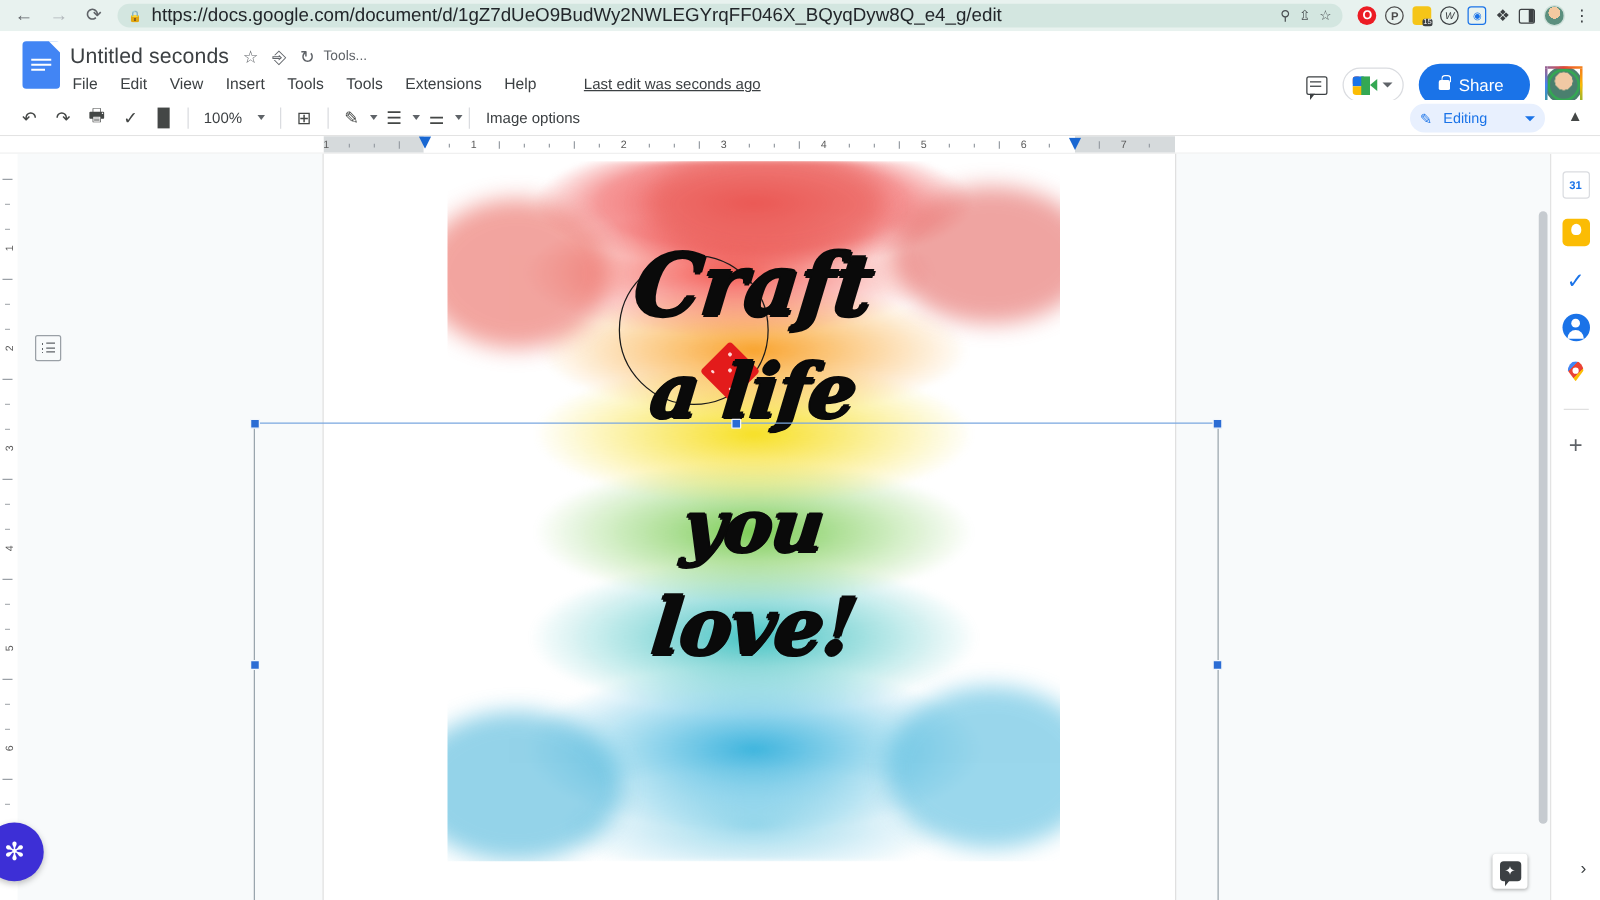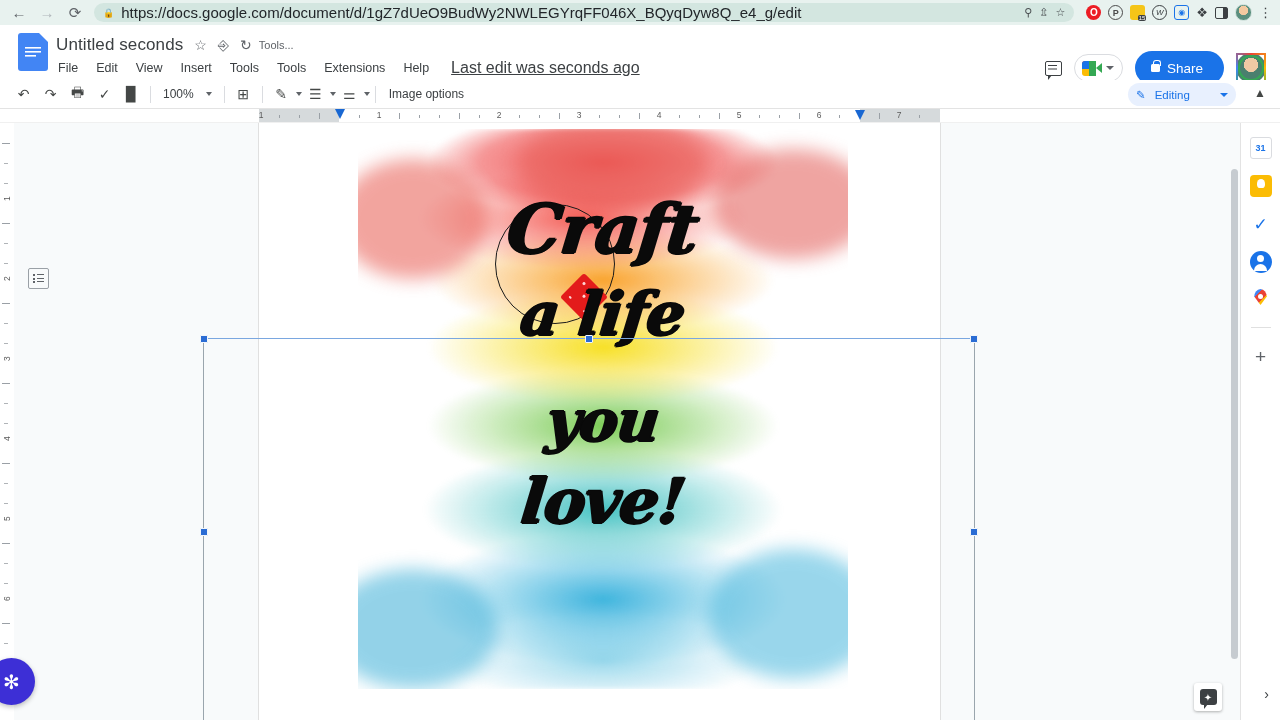--- a/index.html
+++ b/index.html
@@ -87,22 +87,22 @@
       linear-gradient(#fff,#fff) 0 8px/70% 1.6px no-repeat;
   }
   .title-block { display:flex; flex-direction:column; gap:1px; padding-top:2px;}
   .title-row { display:flex; align-items:center; gap:11px; height:24px;}
   .doc-title { font-size:17px; color:#3c4043; letter-spacing:0.1px;}
   .hdr-ico { color:#5f6368; font-size:14px; display:flex; align-items:center; }
   .saving-text { font-size:11px; color:#5f6368; margin-left:-4px;}
   .menu-row { display:flex; align-items:center; gap:14px; margin-top:1px;}
   .menu-item { font-size:12.5px; color:#3c4043; padding:1px 2px; border-radius:3px;}
   .lastedit {
-    font-size:16px; color:#3c4043; text-decoration:underline;
-    margin-left:6px;
+    font-size:12px; color:#3c4043; text-decoration:underline;
+    margin-left:22px;
   }
   .header-right {
     position:absolute; right:14px; top:26px;
     display:flex; align-items:center; gap:12px;
   }
   .comment-ico {
     width:17px;height:15px;border:1.8px solid #3c4043;border-radius:2px;position:relative;
   }
   .comment-ico:after{content:"";position:absolute;left:2px;bottom:-5px;border-width:5px 4px 0 0;border-style:solid;border-color:#3c4043 transparent transparent transparent;}
   .comment-ico:before{content:"";position:absolute;left:2.5px;top:3px;width:9px;height:1.6px;background:#3c4043;box-shadow:0 3.5px 0 #3c4043;}

